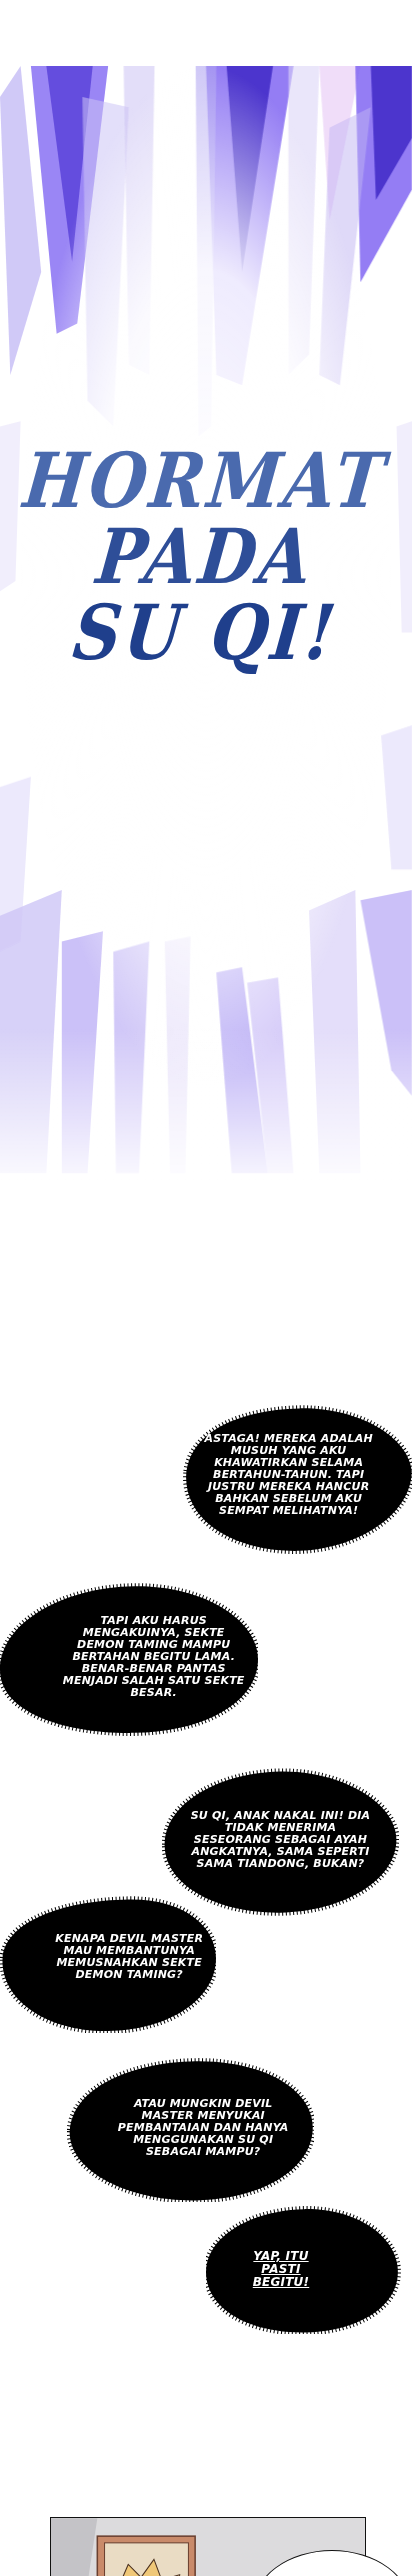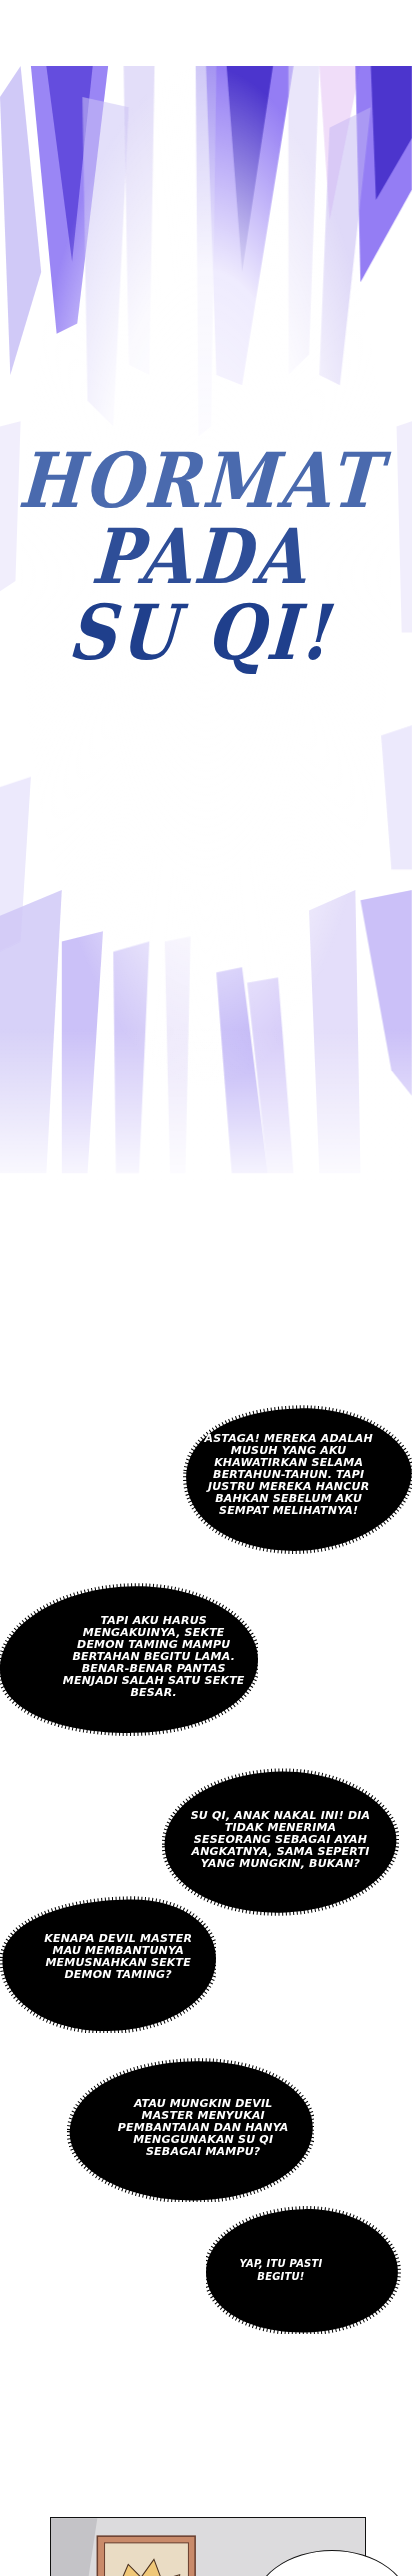--- a/index.html
+++ b/index.html
@@ -138,45 +138,45 @@
     <path d="M0,180 C0,90 120,20 260,18 C390,16 500,80 500,160 C500,240 400,300 260,302 C120,304 0,260 0,180 Z" fill="none" stroke="#000" stroke-width="12" stroke-dasharray="2 5"></path>
   </svg>
   <div class="txt" style="padding: 0 20.6px 0 46px; margin-left: 12px;">TAPI AKU HARUS MENGAKUINYA, SEKTE DEMON TAMING MAMPU BERTAHAN BEGITU LAMA. BENAR-BENAR PANTAS MENJADI SALAH SATU SEKTE BESAR.</div>
 </div>
 
 <div class="spiky" style="left:162px; top:1762px; width:237px; height:155px;">
   <svg width="237" height="155" viewBox="0 0 460 300">
     <path d="M5,160 C5,80 110,20 230,18 C350,16 455,80 455,150 C455,230 350,290 230,292 C110,294 5,240 5,160 Z" fill="#000"></path>
     <path d="M5,160 C5,80 110,20 230,18 C350,16 455,80 455,150 C455,230 350,290 230,292 C110,294 5,240 5,160 Z" fill="none" stroke="#000" stroke-width="12" stroke-dasharray="2 5"></path>
   </svg>
-  <div class="txt" style="padding: 0 26px;">SU QI, ANAK NAKAL INI! DIA TIDAK MENERIMA SESEORANG SEBAGAI AYAH ANGKATNYA, SAMA SEPERTI YANG MUNGKIN, BUKAN?</div>
+  <div class="txt" style="padding: 0 26px;">SU QI, ANAK NAKAL INI! DIA TIDAK MENERIMA SESEORANG SEBAGAI AYAH ANGKATNYA, SAMA SEPERTI SAMA TIANDONG, BUKAN?</div>
 </div>
 
 <div class="spiky" style="left:0px; top:1896px; width:216px; height:137px;">
   <svg width="216" height="137" viewBox="0 0 420 265">
     <path d="M5,120 C10,50 120,8 250,6 C360,4 420,60 420,120 C420,200 330,260 210,262 C90,264 0,200 5,120 Z" fill="#000"></path>
     <path d="M5,120 C10,50 120,8 250,6 C360,4 420,60 420,120 C420,200 330,260 210,262 C90,264 0,200 5,120 Z" fill="none" stroke="#000" stroke-width="12" stroke-dasharray="2 5"></path>
   </svg>
-  <div class="txt" style="padding: 0 20.6px 15.5px 41px;">KENAPA DEVIL MASTER MAU MEMBANTUNYA MEMUSNAHKAN SEKTE DEMON TAMING?</div>
+  <div class="txt" style="padding: 0 20.6px 15.5px 41px; margin-left: 11px;">KENAPA DEVIL MASTER MAU MEMBANTUNYA MEMUSNAHKAN SEKTE DEMON TAMING?</div>
 </div>
 
 <div class="spiky" style="left:67px; top:2053px; width:247px; height:149px;">
   <svg width="247" height="149" viewBox="0 0 480 290">
     <path d="M5,150 C10,70 120,18 250,16 C380,14 478,70 478,145 C478,225 380,285 250,287 C120,289 0,230 5,150 Z" fill="#000"></path>
     <path d="M5,150 C10,70 120,18 250,16 C380,14 478,70 478,145 C478,225 380,285 250,287 C120,289 0,230 5,150 Z" fill="none" stroke="#000" stroke-width="12" stroke-dasharray="2 5"></path>
   </svg>
   <div class="txt" style="padding: 0 20.6px 0 46px;">ATAU MUNGKIN DEVIL MASTER MENYUKAI PEMBANTAIAN DAN HANYA MENGGUNAKAN SU QI SEBAGAI MAMPU?</div>
 </div>
 
 <div class="spiky" style="left:206px; top:2205px; width:196px; height:129px;">
   <svg width="196" height="129" viewBox="0 0 380 250">
     <path d="M0,130 C0,60 90,10 190,8 C290,6 372,60 372,130 C372,200 290,246 190,247 C80,248 0,200 0,130 Z" fill="#000"></path>
     <path d="M0,130 C0,60 90,10 190,8 C290,6 372,60 372,130 C372,200 290,246 190,247 C80,248 0,200 0,130 Z" fill="none" stroke="#000" stroke-width="12" stroke-dasharray="2 5"></path>
   </svg>
-  <div class="txt" style="font-size:10px; line-height:13px; padding: 0 77px 0 31px;">YAP, ITU PASTI BEGITU!</div>
+  <div class="txt" style="font-size:12px; line-height:13px; padding: 0 77px 0 31px; text-decoration: underline;">YAP, ITU PASTI BEGITU!</div>
 </div>
 
 <div class="panel" style="left:50px; top:2517px; width:316px; height:341px; background:#d9d8da;">
   <svg width="314" height="339" viewBox="0 0 610 658">
 
     <rect width="610" height="658" fill="#dcdbdd"></rect>
     <polygon points="0,0 90,0 60,200 0,260" fill="#c4c3c7"></polygon>
     <polygon points="0,300 80,260 100,520 0,560" fill="#b9b8bd"></polygon>
     <polygon points="470,260 610,230 610,480 500,520" fill="#c2c1c6"></polygon>
     <polygon points="430,520 610,480 610,658 420,658" fill="#a9a8ae"></polygon>

